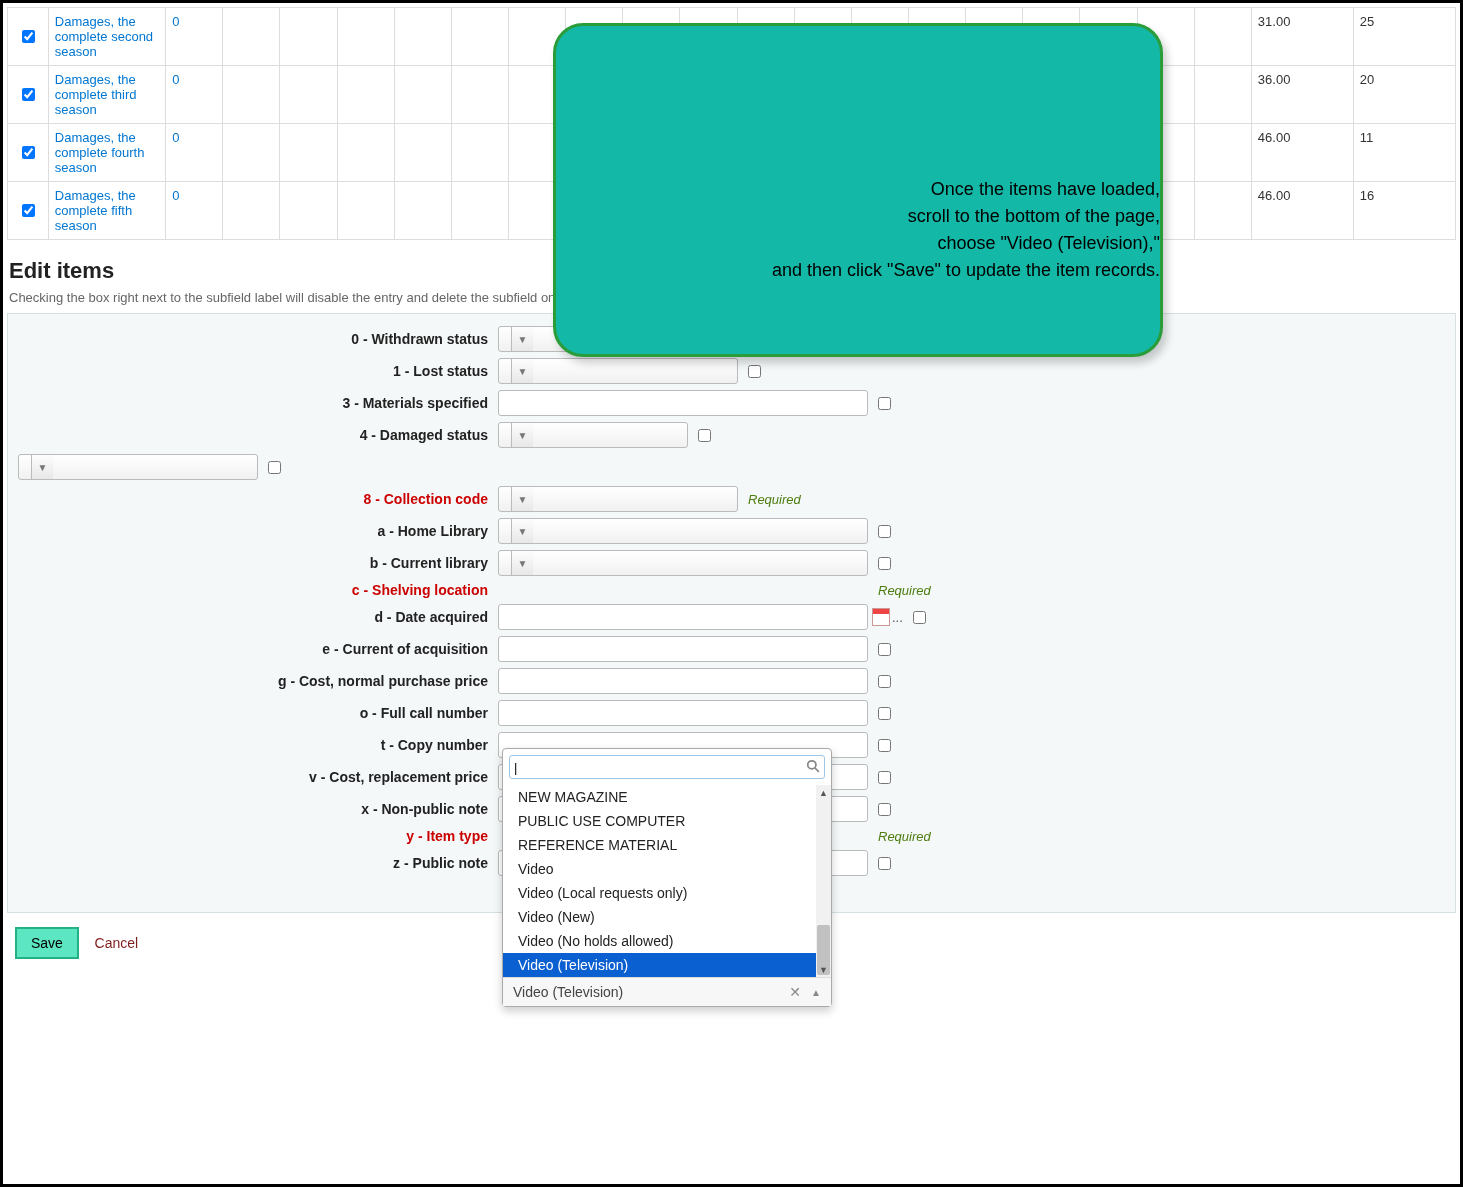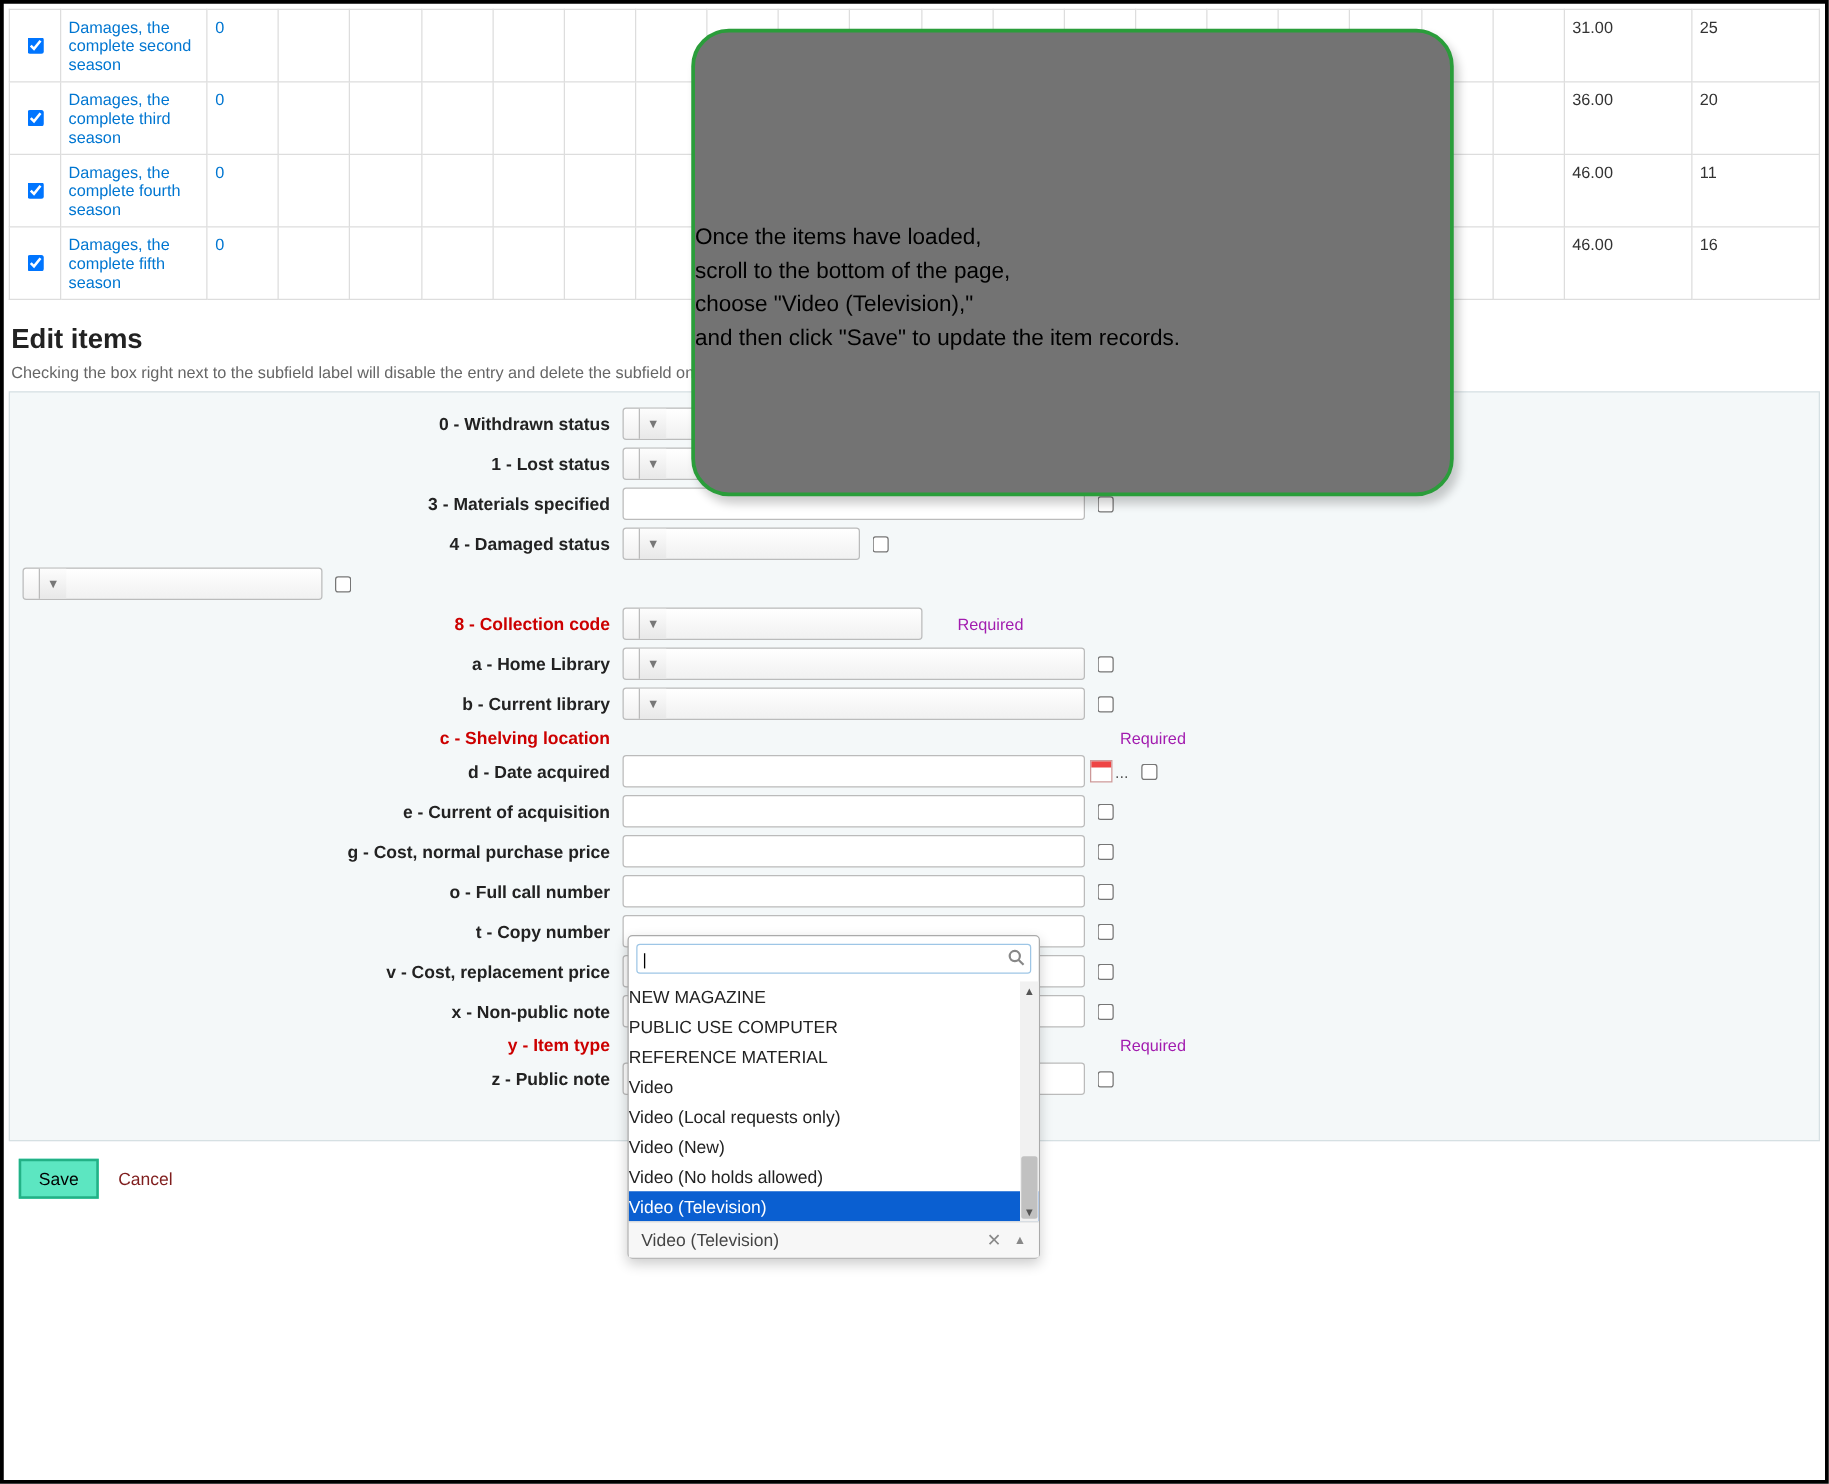--- a/index.html
+++ b/index.html
@@ -28,26 +28,26 @@
     font-size: 13px;
   }
   table.items td.chk { text-align: center; vertical-align: middle; width: 40px; }
   table.items a.title { color: #0076d1; text-decoration: none; }
   table.items .zero { color: #0076d1; }
   .callout {
     position: absolute;
     left: 550px;
     top: 20px;
     width: 610px;
-    height: 374px;
+    height: 334px;
     border: 3px solid #2a9d3a;
     border-radius: 30px;
-    background: #737373;
+    background: #14b8a6;
     box-shadow: 4px 6px 8px rgba(0,0,0,0.2);
-    text-align: left;
+    text-align: right;
     padding-top: 150px;
     font-size: 18px;
     line-height: 1.5;
     color: #000;
     z-index: 5;
   }
   h2.edit-header {
     margin: 18px 0 6px 2px;
     font-size: 22px;
     font-weight: bold;
@@ -96,21 +96,21 @@
     font-size: 10px;
   }
   .ftext {
     height: 26px;
     border: 1px solid #bbb;
     border-radius: 3px;
     padding: 0 6px;
     background:#fff;
   }
   .fcheck { margin-left: 10px; }
-  .reqtxt { color: #a21caf; margin-left: 28px; }
+  .reqtxt { color: #4d7c0f; font-style: italic; margin-left: 10px; }
 
   .combo-panel {
     position: absolute;
     left: 499px;
     top: 745px;
     width: 330px;
     background: #fff;
     border: 1px solid #aaa;
     border-radius: 4px;
     box-shadow: 0 4px 10px rgba(0,0,0,0.2);
@@ -121,21 +121,21 @@
     border:1px solid #9ec6e6;
     margin:6px;
     border-radius:3px;
     height:24px;
     padding:0 4px;
   }
   .combo-search .cursor { color:#000; }
   .combo-search .mag { color:#888; margin-left:auto; }
   .combo-list { max-height: 232px; overflow:hidden; position:relative; }
   .combo-opt {
-    padding: 4px 0;
+    padding: 4px 15px;
     font-size: 14px;
     color: #222;
     cursor: pointer;
   }
   .combo-opt.sel {
     background: #0a5fd1;
     color: #fff;
   }
   .combo-scroll {
     position:absolute; right:0; top:0; width:15px; height:100%;

